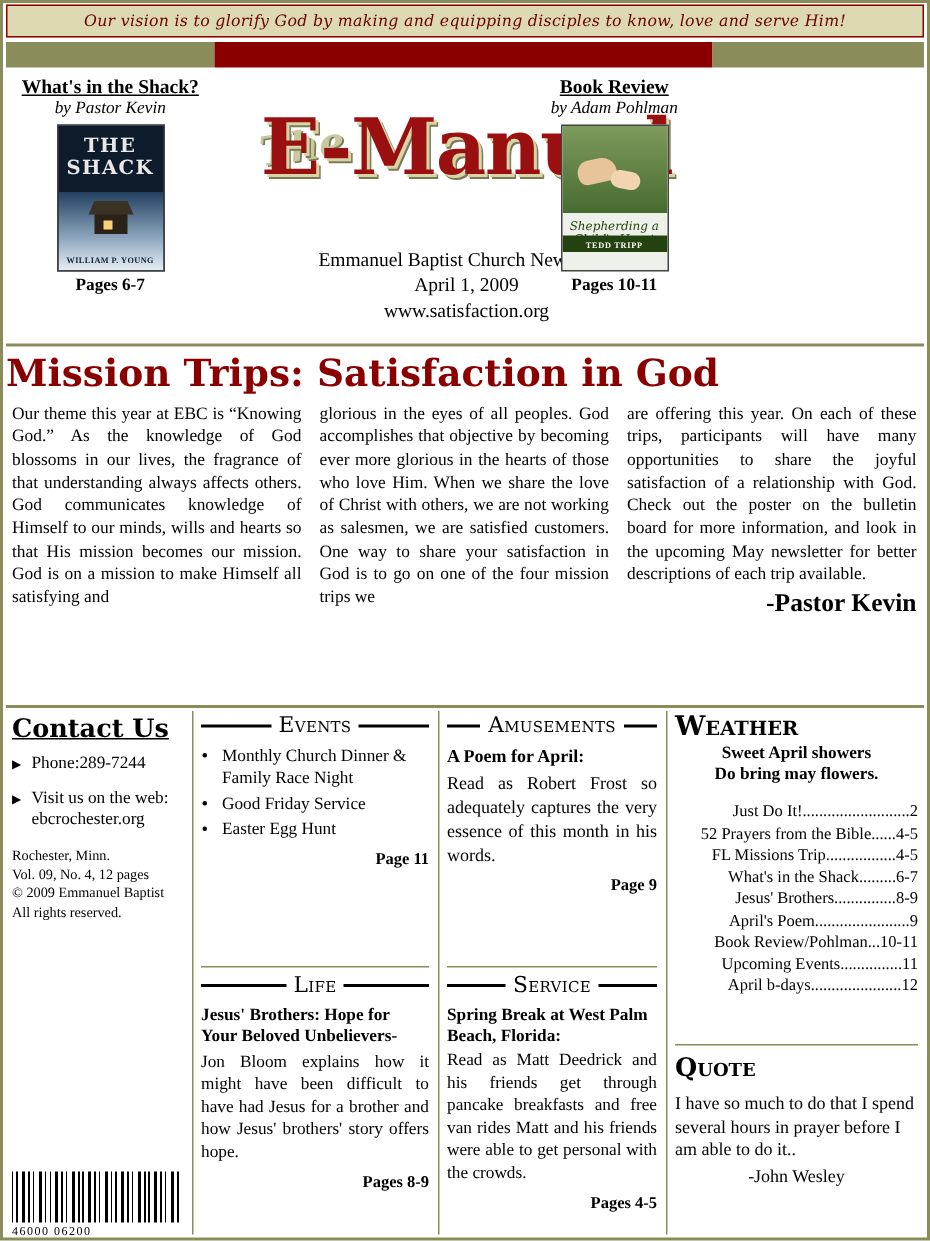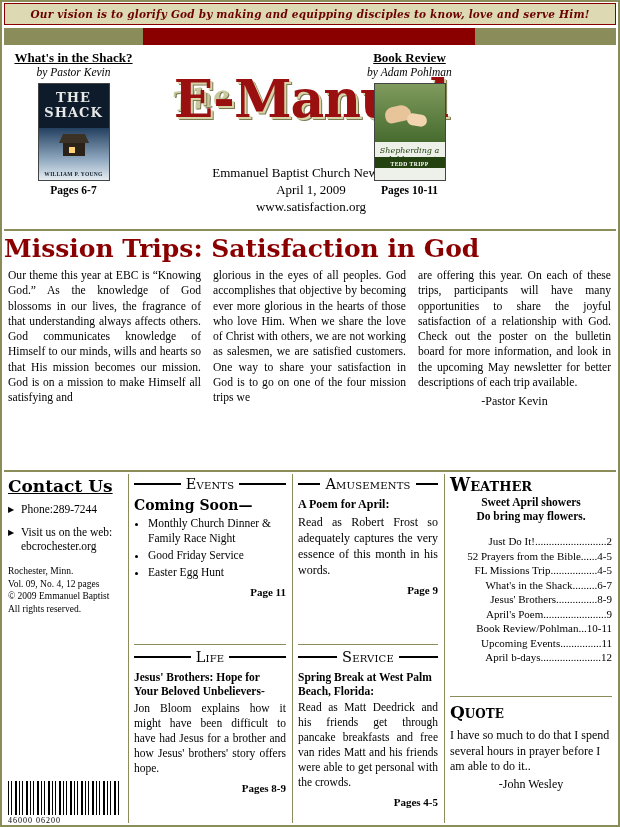--- a/index.html
+++ b/index.html
@@ -14,21 +14,21 @@
   .page { position:relative; width:620px; height:827px; }
 
   
   .vision-bar {
     position:absolute; left:4px; top:3px; width:612px; height:22px;
     background:#ddd9b3; border:1px solid #8a0000;
     display:flex; align-items:center; justify-content:center;
   }
   .vision-bar .txt {
     font-family:"DejaVu Serif", serif;
-    font-size:10.5px; font-weight:bold; font-style:italic; color:#6b0000;
+    font-size:10.5px; font-weight:normal; font-style:italic; color:#6b0000;
     letter-spacing:0.2px;
   }
 
   
   .band-red { position:absolute; left:143px; top:28px; width:332px; height:17px; background:#8a0000; }
   .band-olive-l { position:absolute; left:4px; top:28px; width:139px; height:17px; background:#8a8c5a; }
   .band-olive-r { position:absolute; left:475px; top:28px; width:141px; height:17px; background:#8a8c5a; }
 
   
   .masthead { position:absolute; left:4px; top:46px; width:612px; height:182px; }
@@ -87,21 +87,21 @@
   .headline {
     position:absolute; left:4px; top:234px; width:612px; height:30px;
     font-family:"DejaVu Serif", serif; font-weight:bold;
     font-size:25px; color:#8a0000;
   }
 
   
   .lead { position:absolute; left:8px; top:268px; width:604px; height:200px; display:flex; gap:12px; }
   .lead .col { width:193px; font-size:11.6px; line-height:15.3px; text-align:justify; }
   .lead .col p { margin:0; }
-  .byline { text-align:center; font-weight:normal; font-size:12px; margin-top:4px; }
+  .byline { text-align:right; font-weight:bold; font-size:17px; margin-top:4px; }
 
   
   .bottom { position:absolute; left:4px; top:474px; width:612px; height:349px; }
   .v-rule { position:absolute; width:1px; background:#8a8c5a; top:0; bottom:0; }
   .h-rule { position:absolute; height:1px; background:#8a8c5a; }
 
   .colbox { position:absolute; }
 
   
   .contact { left:4px; top:2px; width:118px; }
@@ -257,21 +257,20 @@
       <div class="bars"></div>
       <div class="num">46000 06200</div>
     </div>
 
     <div class="colbox events">
       <div class="sechead">
         <span class="line"></span>
         <span class="lbl smallcap">Events</span>
         <span class="line"></span>
       </div>
-      <h3>Coming Soon—</h3>
       <ul>
         <li>Monthly Church Dinner &amp; Family Race Night</li>
         <li>Good Friday Service</li>
         <li>Easter Egg Hunt</li>
       </ul>
       <div class="pageref">Page 11</div>
     </div>
 
     <div class="colbox life">
       <div class="sechead">

